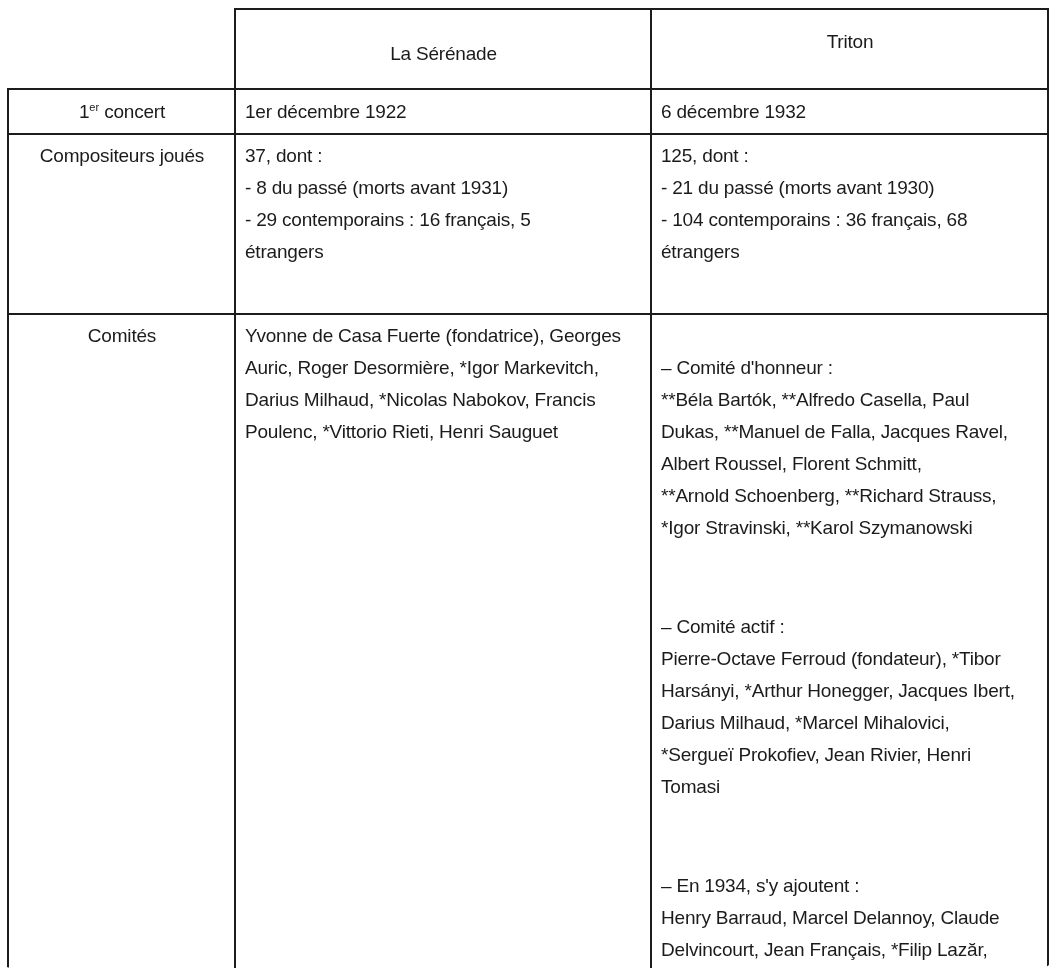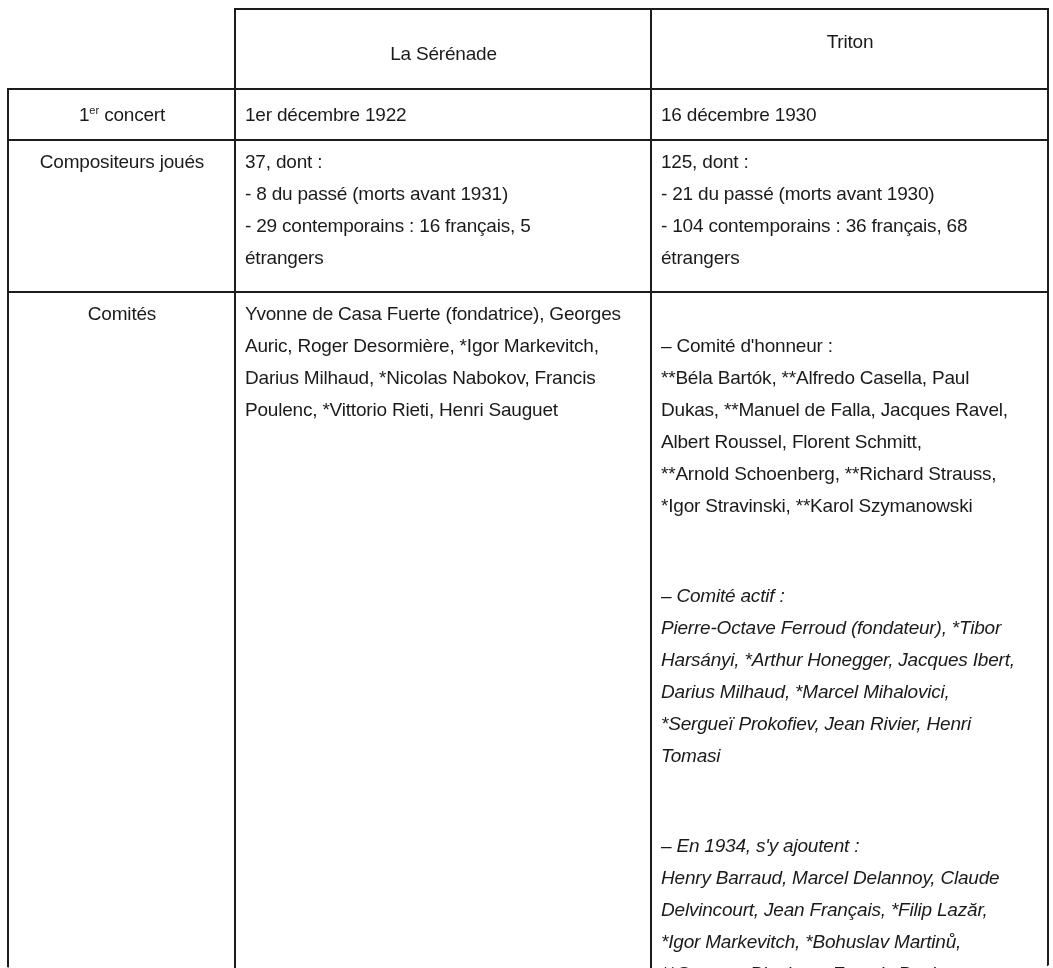--- a/index.html
+++ b/index.html
@@ -48,32 +48,32 @@
     height: 80px;
     white-space: normal;
   }
   td.head-serenade { vertical-align: middle; padding-top: 14px; }
   td.head-triton   { vertical-align: top;    padding-top: 16px; }
   td.label-cell {
     text-align: center;
     white-space: normal;
   }
   tr.r-short td {
-    height: 51px;
+    height: 45px;
     vertical-align: middle;
   }
-  tr.r-comp td { height: 152px; margin-left: 48px; }
+  tr.r-comp td { height: 180px; margin-left: 48px; }
   tr.r-comites td { height: 612px; }
   sup {
     font-size: 0.58em;
     line-height: 0;
     vertical-align: super;
     letter-spacing: 0;
   }
-  .para + .para { margin-top: 26px; font-style: italic; }
+  .para + .para { margin-top: 35px; }
 </style>
 </head>
 <body>
 
 <div class="page">
   <table class="cmp">
     <colgroup>
       <col class="c1">
         <col class="c2">
         <col class="c3">
@@ -81,21 +81,21 @@
     <tbody>
       <tr class="r-head">
         <td class="no-border"></td>
         <td class="head head-serenade">La Sérénade</td>
         <td class="head head-triton">Triton</td>
       </tr>
 
       <tr class="r-short">
         <td class="label-cell"><span>1</span><sup>er</sup><span> concert</span></td>
         <td>1er décembre 1922</td>
-        <td>16 décembre 1930</td>
+        <td>6 décembre 1932</td>
       </tr>
 
 
       <tr class="r-comp">
         <td class="label-cell">Compositeurs joués</td>
         <td>37, dont :
 - 8 du passé (morts avant 1931)
 - 29 contemporains : 16 français, 5
 étrangers</td>
         <td>125, dont :

